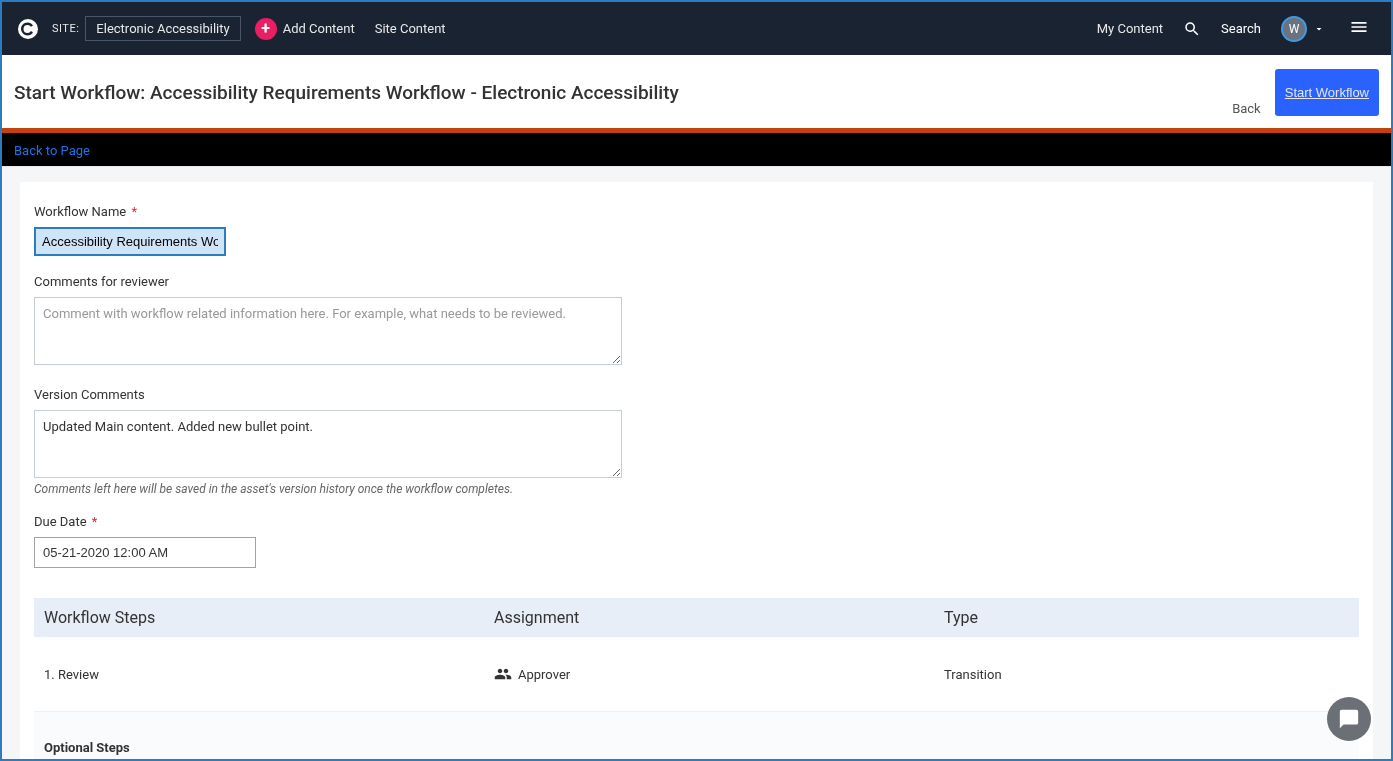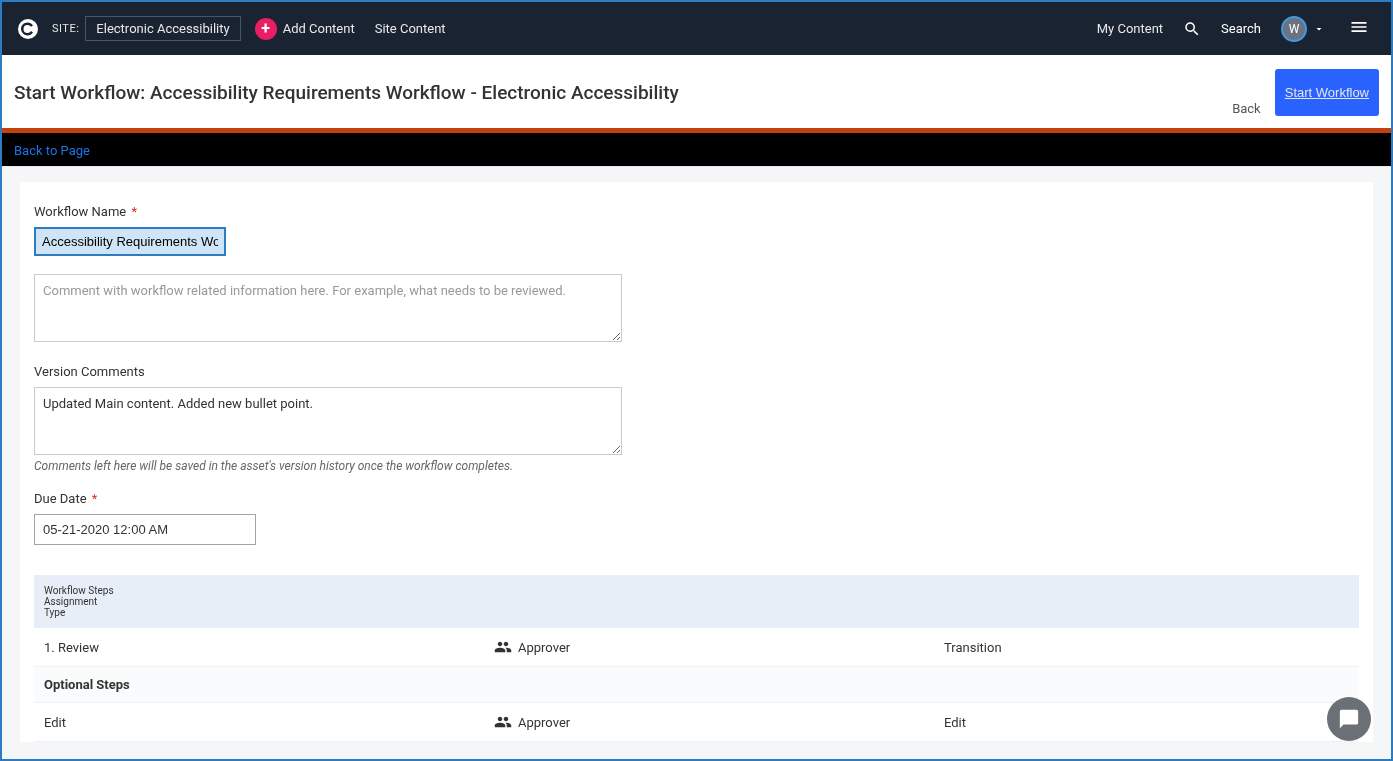--- a/index.html
+++ b/index.html
@@ -189,31 +189,30 @@
       border: 1px solid #a3a3a3;
       padding: 7px 8px;
       font-size: 13px;
       width: 222px;
       color: #333;
     }
     .table-header {
       background: #e7eef7;
       display: flex;
       padding: 10px 10px;
-      font-size: 10px;
+      font-size: 16px;
       color: #333;
       margin-top: 30px;
-      flex-direction: column;
     }
     .col-step { width: 450px; }
     .col-assign { width: 450px; }
     .col-type { flex: 1; }
     .table-row {
       display: flex;
-      padding: 10px 10px;
+      padding: 28px 10px;
       font-size: 13px;
       color: #333;
       border-bottom: 1px solid #eef1f5;
       align-items: center;
       background: #fff;
     }
     .table-row.section {
       font-weight: bold;
       background: #fafbfc;
     }
@@ -292,20 +291,21 @@
 
   <div class="form-group">
     <label class="form-label">
       <span>Workflow Name</span>
       <span class="required-star">*</span>
     </label>
     <input type="text" class="text-input highlighted" value="Accessibility Requirements Workflow" style="">
   </div>
 
   <div class="form-group">
+    <label class="form-label">Comments for reviewer</label>
     <textarea class="textarea" placeholder="Comment with workflow related information here. For example, what needs to be reviewed." style=""></textarea>
   </div>
 
   <div class="form-group">
     <label class="form-label">Version Comments</label>
     <textarea class="textarea" style="">Updated Main content. Added new bullet point.</textarea>
     <div class="help-text">Comments left here will be saved in the asset's version history once the workflow completes.</div>
   </div>
 
   <div class="form-group">

